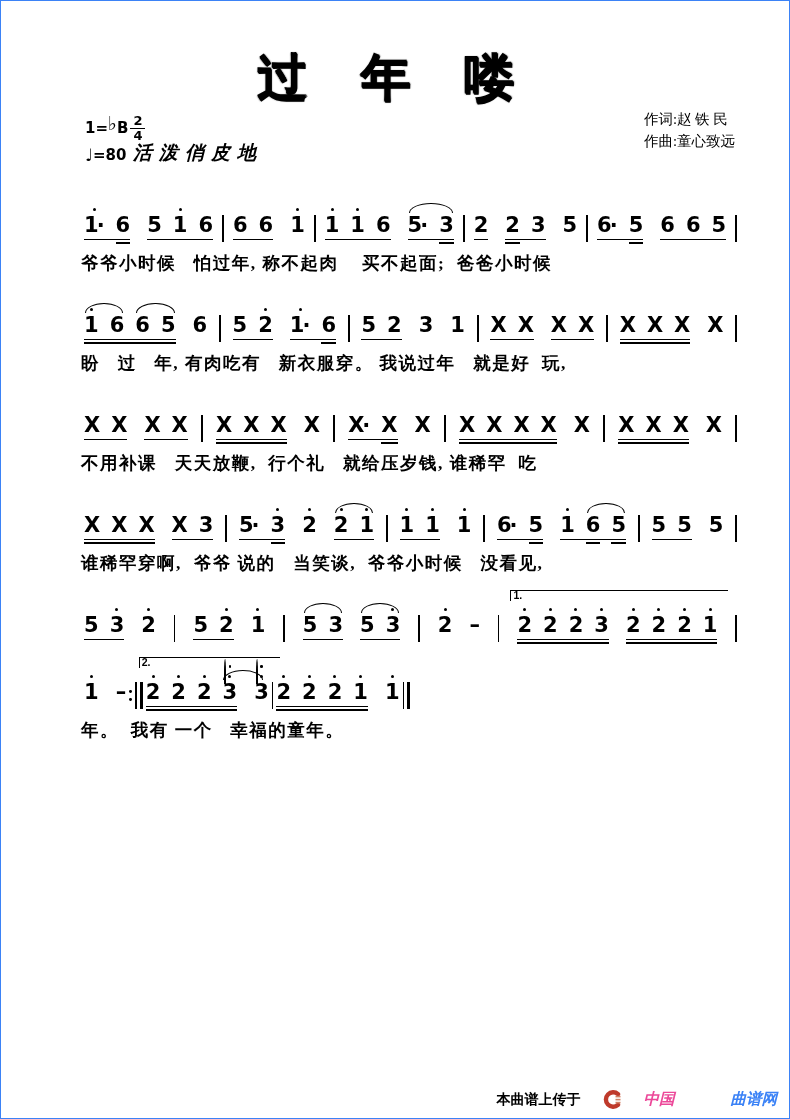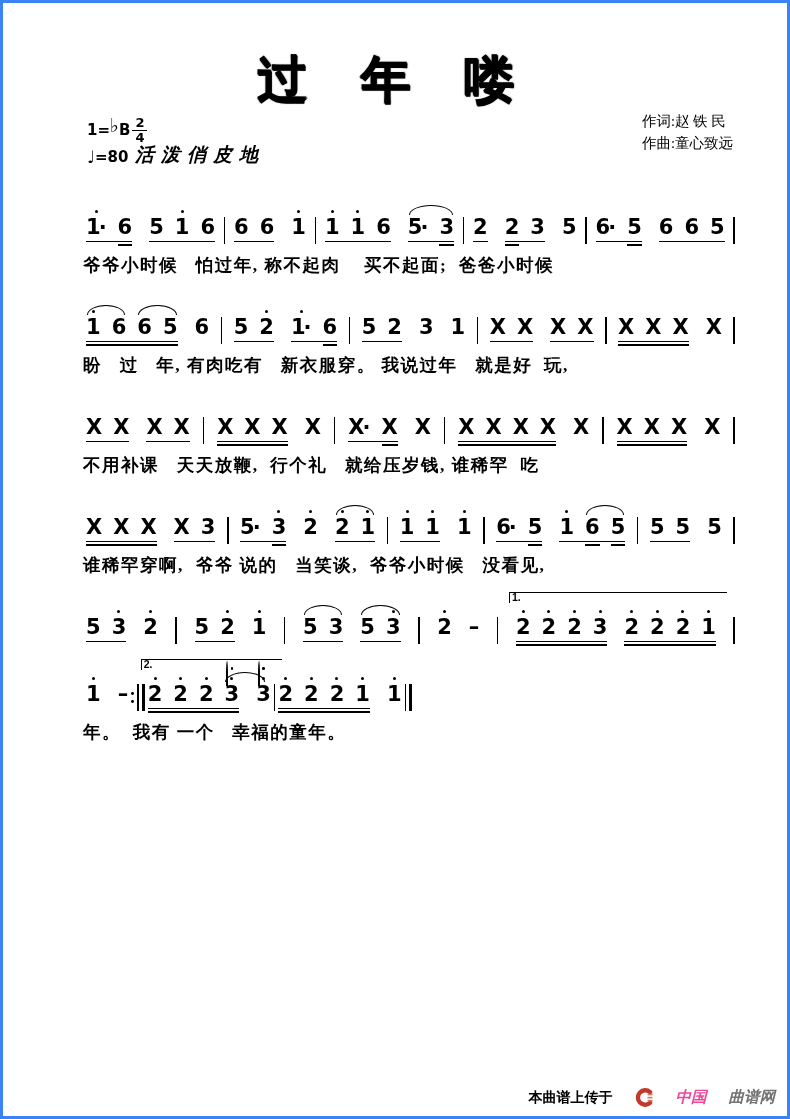--- a/index.html
+++ b/index.html
@@ -1,19 +1,19 @@
 <!DOCTYPE html>
 <html><head>
 <meta charset="utf-8">
 <style>
   html,body{margin:0;padding:0;background:#fff;}
   .page{
     position:relative;width:790px;height:1119px;background:#ffffff;
     font-family:"Liberation Sans",sans-serif;color:#000;overflow:hidden;
-    border:3px solid #3b82f6;box-sizing:border-box;
+    border:1px solid #3b82f6;box-sizing:border-box;
   }
   
   .title{
     text-align:center;margin:44px 0 6px 0;font-size:50px;font-weight:bold;
     letter-spacing:18px;font-family:"DejaVu Sans",sans-serif;
     text-shadow:0 0 1.6px #000,0 0 1.6px #000,0.6px 0.6px 0 #000,-0.6px -0.6px 0 #000;
   }
   .header-band{position:relative;height:58px;margin:0 50px 0 84px;}
   .keyblock{position:absolute;left:0;top:-4px;font-size:15px;font-weight:bold;font-family:"DejaVu Sans",sans-serif;}
   .keyline{display:flex;align-items:center;}
@@ -597,16 +597,16 @@
 
   <div class="watermark">
     <span class="wm-prefix">本曲谱上传于</span>
     <svg class="wm-logo" width="19" height="19" viewBox="0 0 19 19">
       <path d="M15 4.2 A7.2 7.2 0 1 0 15 14.8" fill="none" stroke="#bf3a2b" stroke-width="4.4" stroke-linecap="round"></path>
       <rect x="12.5" y="5.8" width="5" height="1.6" fill="#d08064"></rect>
       <rect x="12.5" y="8.8" width="5" height="1.6" fill="#d08064"></rect>
       <rect x="12.5" y="11.8" width="5" height="1.6" fill="#d08064"></rect>
     </svg>
     <span class="wm-site-dark" style="color: #ec4899;">中国</span>
-      <span class="wm-site-light" style="color: #737373;">曲谱网</span>
+      <span class="wm-site-light" style="color: #3b82f6; margin-left: 34px;">曲谱网</span>
   </div>
 
 </div>
 
 </body></html>

